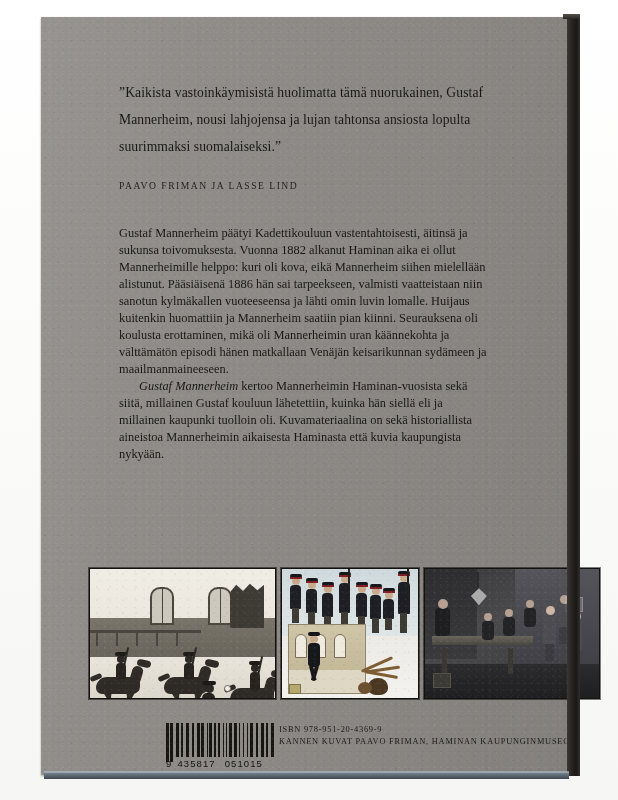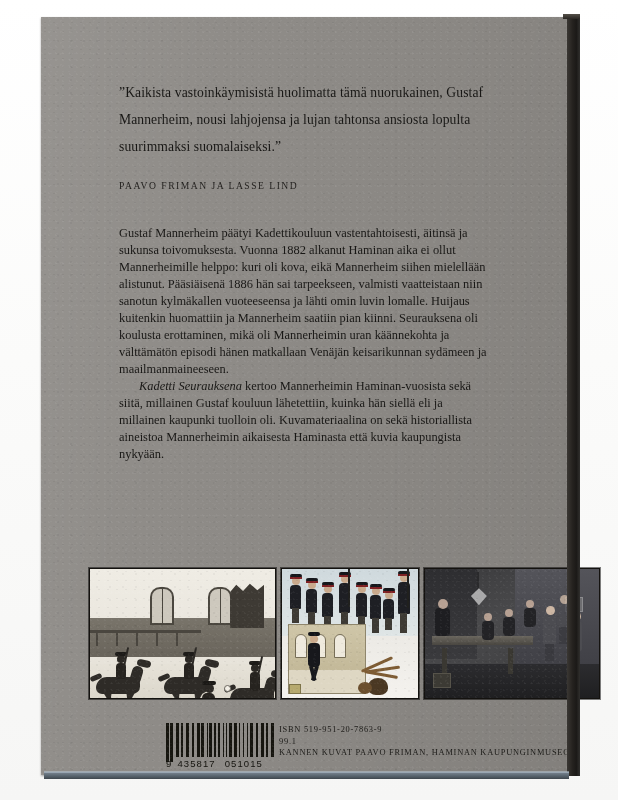--- a/index.html
+++ b/index.html
@@ -189,21 +189,21 @@
 
   <div id="book">
     <div id="cover-light"></div>
 
     <div class="col" id="quote">”Kaikista vastoinkäymisistä huolimatta tämä nuorukainen, Gustaf Mannerheim, nousi lahjojensa ja lujan tahtonsa ansiosta lopulta suurimmaksi suomalaiseksi.”</div>
 
     <div class="col" id="attribution">PAAVO FRIMAN JA LASSE LIND</div>
 
     <div class="col" id="bodycopy">
       <p>Gustaf Mannerheim päätyi Kadettikouluun vastentahtoisesti, äitinsä ja sukunsa toivomuksesta. Vuonna 1882 alkanut Haminan aika ei ollut Mannerheimille helppo: kuri oli kova, eikä Mannerheim siihen mielellään alistunut. Pääsiäisenä 1886 hän sai tarpeekseen, valmisti vaatteistaan niin sanotun kylmäkallen vuoteeseensa ja lähti omin luvin lomalle. Huijaus kuitenkin huomattiin ja Mannerheim saatiin pian kiinni. Seurauksena oli koulusta erottaminen, mikä oli Mannerheimin uran käännekohta ja välttämätön episodi hänen matkallaan Venäjän keisarikunnan sydämeen ja maailmanmaineeseen.</p>
-      <p class="indent"><span class="bookttl">Kadetti Seurauksena</span><span> kertoo Mannerheimin Haminan-vuosista sekä siitä, millainen Gustaf kouluun lähetettiin, kuinka hän siellä eli ja millainen kaupunki tuolloin oli. Kuvamateriaalina on sekä historiallista aineistoa Mannerheimin aikaisesta Haminasta että kuvia kaupungista nykyään.</span></p>
+      <p class="indent"><span class="bookttl">Gustaf Mannerheim</span><span> kertoo Mannerheimin Haminan-vuosista sekä siitä, millainen Gustaf kouluun lähetettiin, kuinka hän siellä eli ja millainen kaupunki tuolloin oli. Kuvamateriaalina on sekä historiallista aineistoa Mannerheimin aikaisesta Haminasta että kuvia kaupungista nykyään.</span></p>
     </div>
 
     <div id="photos">
 
       <div class="photo p1">
         <div class="bg"></div>
         <div class="wall"></div>
         <div class="win" style="left:60px">
             <i></i>
           </div>
@@ -462,22 +462,21 @@
           <span style="width: 3px;"></span>
         </div>
       <div id="barcode-digits">
         <span class="lead">9</span>
         <span class="g1">435817</span>
         <span>051015</span>
       </div>
     </div>
 
     <div id="imprint">
-      <div>ISBN 519-951-20-7863-9</div>
-      <div>99.1</div>
+      <div>ISBN 978-951-20-4369-9</div>
       <div>KANNEN KUVAT PAAVO FRIMAN, HAMINAN KAUPUNGINMUSEO</div>
     </div>
 
   </div>
 
   <div id="spine-shadow"></div>
   <div id="spine-top"></div>
   <div id="page-edge"></div>
   <div id="page-edge-hi"></div>
 </div>

